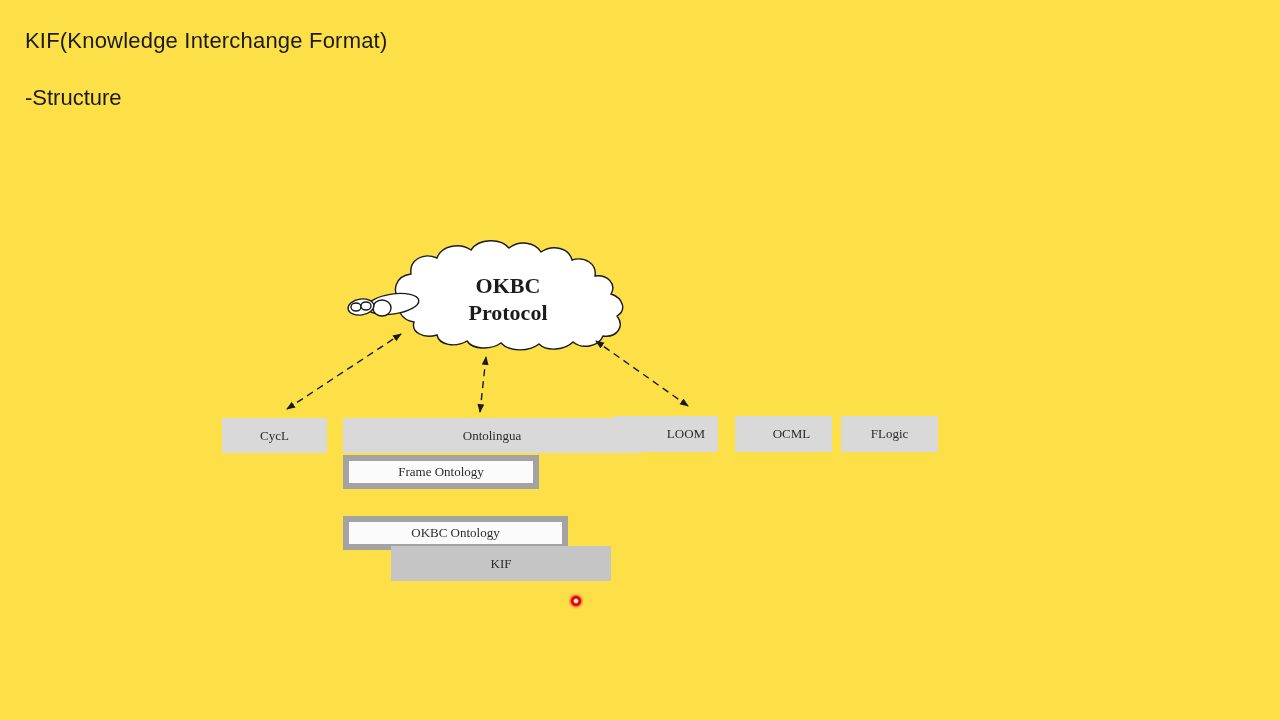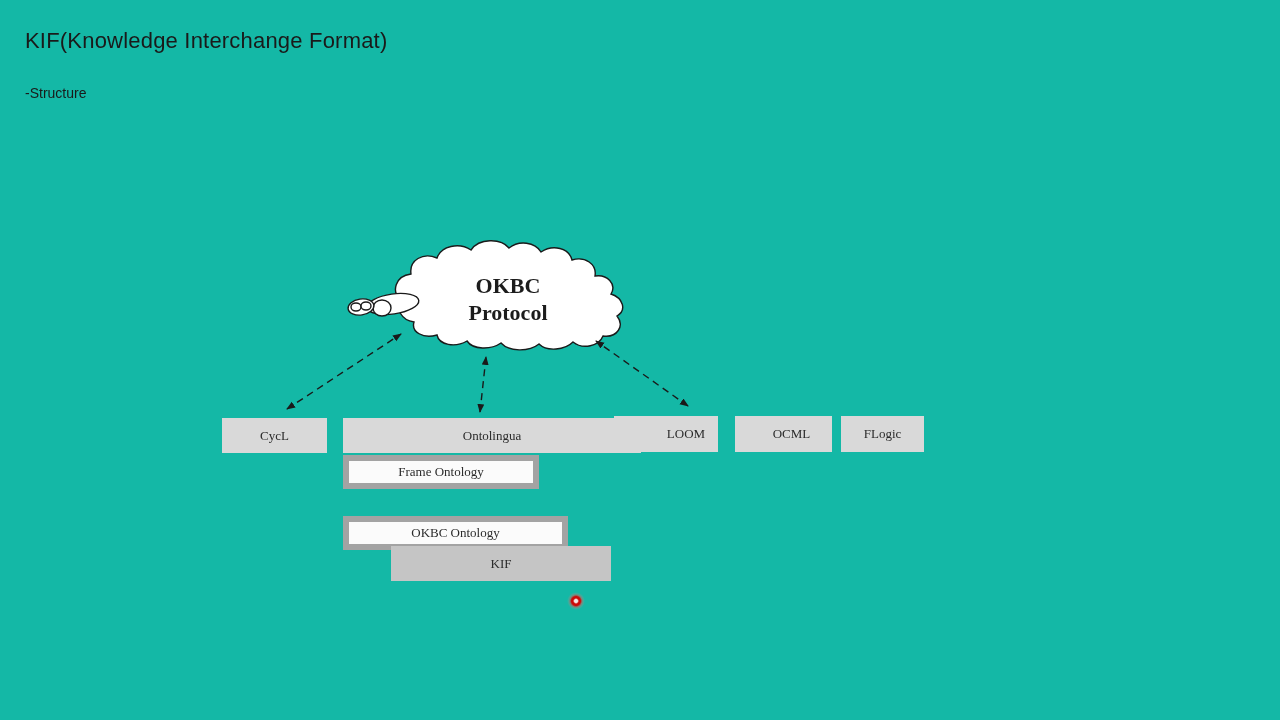--- a/index.html
+++ b/index.html
@@ -8,35 +8,35 @@
     width: 1280px;
     height: 720px;
     background: #ffffff;
     overflow: hidden;
     font-family: "Liberation Sans", sans-serif;
   }
   .stage {
     position: relative;
     width: 1280px;
     height: 720px;
-    background: #14b8a6;
+    background: #fde047;
   }
   .slide-title {
     position: absolute;
     left: 25px;
     top: 28px;
     font-size: 22px;
     color: #1a1a1a;
     letter-spacing: 0.2px;
   }
   .slide-subtitle {
     position: absolute;
     left: 25px;
     top: 85px;
-    font-size: 14px;
+    font-size: 22px;
     color: #1a1a1a;
   }
   .diagram-svg {
     position: absolute;
     left: 0;
     top: 0;
     pointer-events: none;
   }
   .cloud-wrap {
     position: absolute;
@@ -68,21 +68,21 @@
     color: #2b2b2b;
   }
   .gbox { background: #d9d9d9; }
   .wbox { background: #fbfbfb; border: 6px solid #a3a3a3; }
   .kbox { background: #c5c5c5; }
 
   .box-cycl       { left: 222px; top: 418px; width: 105px; height: 35px; }
   .box-ontolingua { left: 343px; top: 418px; width: 298px; height: 35px; }
   .box-loom       { left: 614px; top: 416px; width: 104px; height: 36px; padding-left: 40px; }
   .box-ocml       { left: 735px; top: 416px; width:  97px; height: 36px; padding-left: 16px; }
-  .box-flogic     { left: 841px; top: 416px; width:  83px; height: 36px; justify-content: center; }
+  .box-flogic     { left: 841px; top: 416px; width:  97px; height: 36px; justify-content: center; }
   .box-frame      { left: 343px; top: 455px; width: 196px; height: 34px; }
   .box-okbc       { left: 343px; top: 516px; width: 225px; height: 34px; }
   .box-kif        { left: 343px; top: 546px; width: 220px; height: 35px; margin-left: 48px; }
 
   .laser-dot {
     position: absolute;
     left: 567px;
     top: 592px;
     width: 18px;
     height: 18px;

